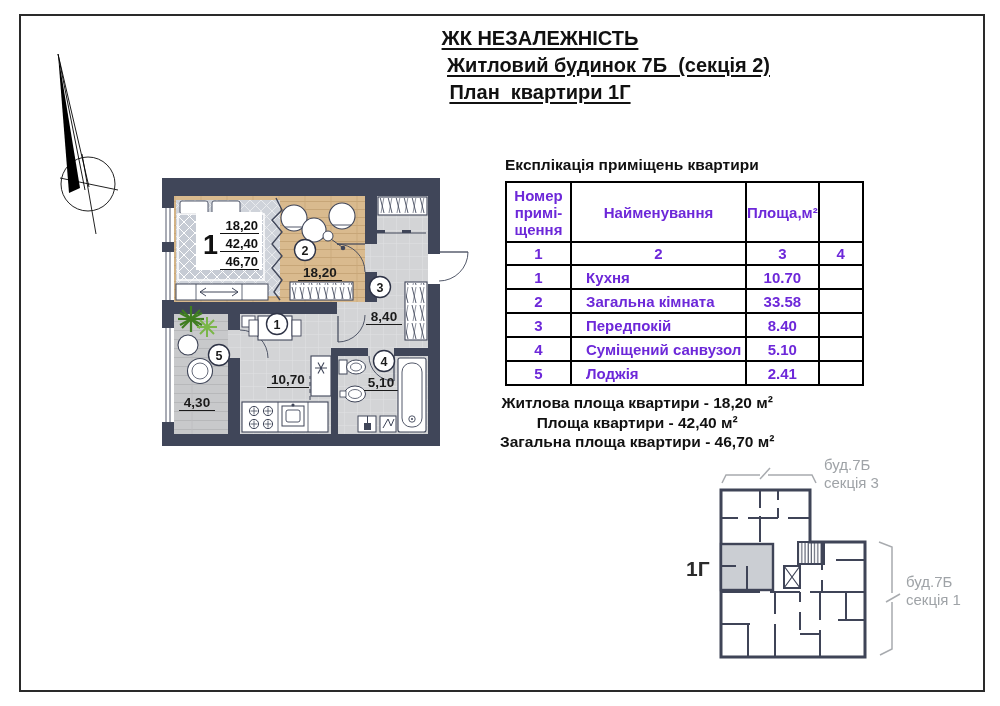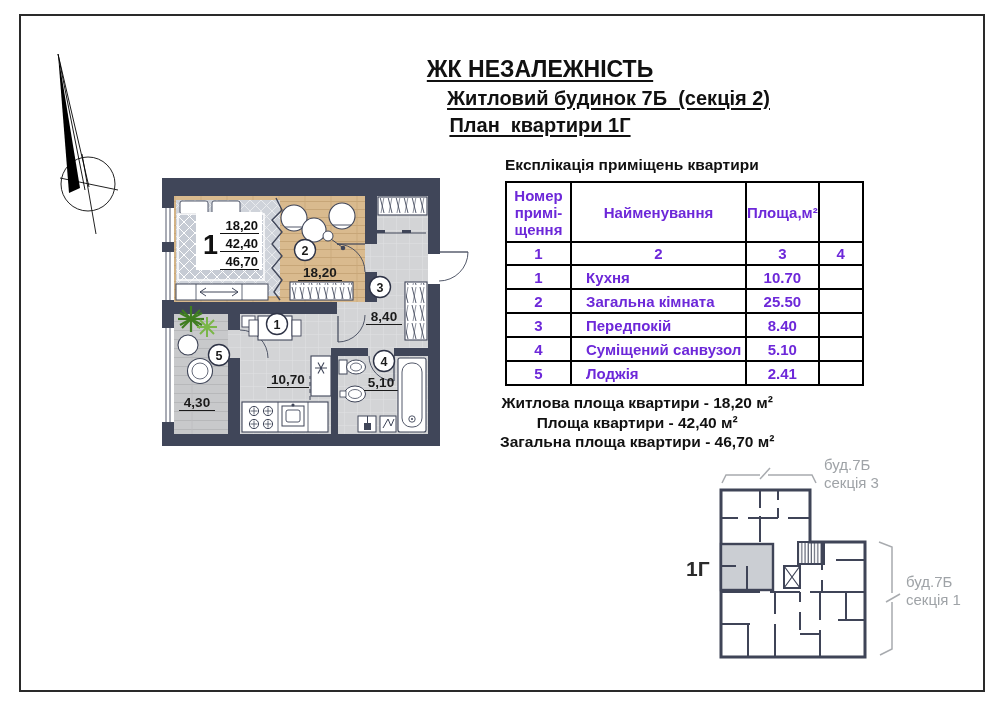--- a/index.html
+++ b/index.html
@@ -1,21 +1,21 @@
 <!DOCTYPE html>
 <html><head>
 <meta charset="utf-8">
 <style>
   html,body{margin:0;padding:0;}
   body{width:1000px;height:706px;overflow:hidden;background:#fff;position:relative;
        font-family:"Liberation Sans",sans-serif;color:#111;}
   .frame{position:absolute;left:19px;top:14px;width:962px;height:674px;border:2px solid #2a2a2a;}
   .title-block{position:absolute;left:310px;top:27px;width:460px;text-align:center;font-weight:bold;}
   .title-block div{white-space:pre-wrap;text-decoration:underline;text-decoration-thickness:2px;text-underline-offset:3px;}
-  .t1{font-size:23px;margin-bottom:4px;margin-top:29px;}
+  .t1{font-size:20px;margin-bottom:4px;}
   .t2{font-size:20px;margin-bottom:4px;text-align:right;}
   .t3{font-size:20px;}
   .exp-title{position:absolute;left:505px;top:156px;width:352px;text-align:left;
              font-weight:bold;font-size:15.5px;}
   table.exp{position:absolute;left:505px;top:181px;border-collapse:collapse;font-weight:bold;
             font-size:15px;color:#6d28d9;table-layout:fixed;}
   table.exp td{border:2px solid #000;text-align:center;vertical-align:middle;padding:0;}
   table.exp td.name{text-align:left;padding-left:14px;margin-top:32px;}
   .c1{width:63px;} .c2{width:173px;} .c3{width:66px;} .c4{width:42px;}
   .hrow td{height:58px;font-size:15px;}
@@ -319,21 +319,21 @@
   </tr>
   <tr class="drow">
     <td>1</td>
     <td class="name">Кухня</td>
     <td>10.70</td>
     <td></td>
   </tr>
   <tr class="drow">
     <td>2</td>
     <td class="name">Загальна кімната</td>
-    <td>25.50</td>
+    <td>33.58</td>
     <td></td>
   </tr>
   <tr class="drow">
     <td>3</td>
     <td class="name">Передпокій</td>
     <td>8.40</td>
     <td></td>
   </tr>
   <tr class="drow">
     <td>4</td>

